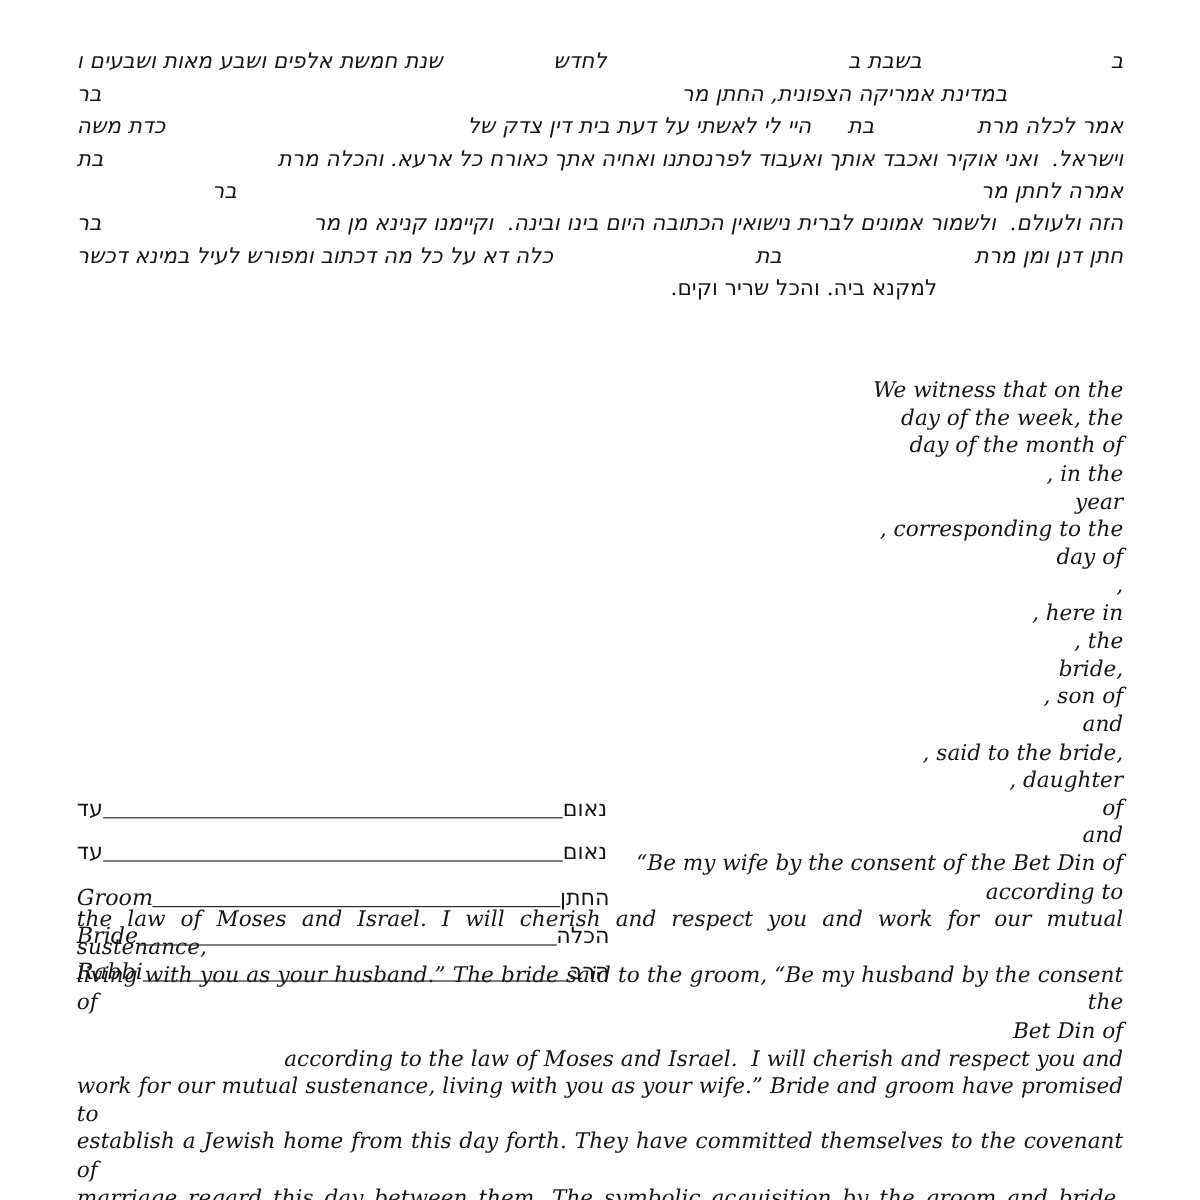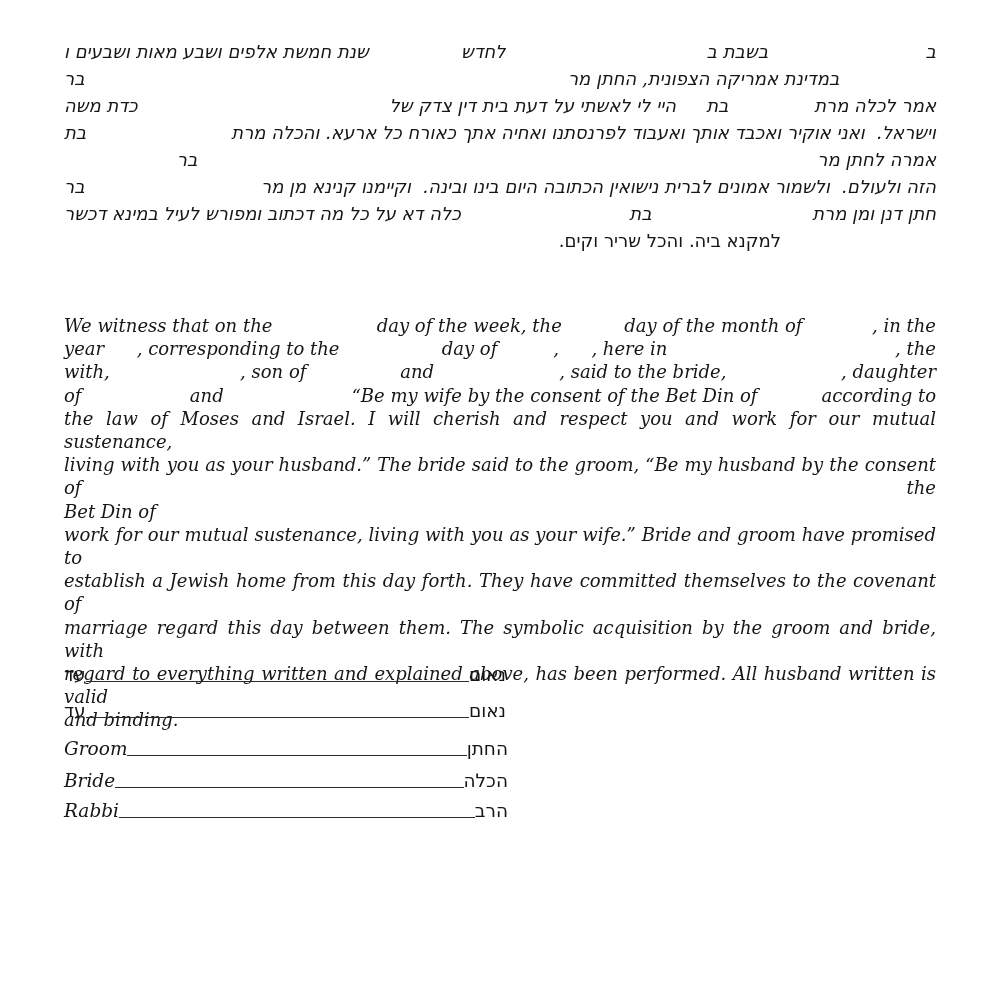--- a/index.html
+++ b/index.html
@@ -11,21 +11,21 @@
   .h-line{display:flex;align-items:baseline;}
   .seg{white-space:pre;font-style:italic;}
   .gap{flex:1 1 0;min-width:6px;}
   .h-just{text-align:justify;text-align-last:justify;}
   .h-last{padding-right:155px;}
 
   
   .english{position:absolute;top:314px;left:64px;right:64px;
            font-family:"DejaVu Serif","Liberation Serif",serif;font-style:italic;
            font-size:18px;line-height:23.2px;}
-  .e-line{display:flex;align-items:flex-end;}
+  .e-line{display:flex;align-items:flex-end;flex-direction:column;}
   .e-just{text-align:justify;text-align-last:justify;}
 
   
   .sig-row{position:absolute;left:64px;display:flex;align-items:flex-end;}
   .sig-word{line-height:1.05;white-space:pre;margin-top:28px;}
   .sig-he{font-family:"DejaVu Serif","DejaVu Sans",serif;font-size:18.5px;}
   .sig-en{font-family:"DejaVu Serif","Liberation Serif",serif;font-style:italic;font-size:18.5px;}
   .sig-line{flex:1 1 auto;border-bottom:1.5px solid #2b2b2b;margin-bottom:2px;}
 </style>
 </head>
@@ -101,21 +101,21 @@
       <span class="gap" style="flex-grow:1.1"></span>
       <span class="seg">day of</span>
       <span class="gap" style="flex-grow:0.6"></span>
       <span class="seg">,</span>
       <span class="gap" style="flex-grow:0.35"></span>
       <span class="seg">, here in</span>
       <span class="gap" style="flex-grow:2.45"></span>
       <span class="seg">, the</span>
     </div>
     <div class="e-line">
-      <span class="seg">with,</span>
+      <span class="seg">bride,</span>
       <span class="gap" style="flex-grow:1.25"></span>
       <span class="seg">, son of</span>
       <span class="gap" style="flex-grow:0.9"></span>
       <span class="seg">and</span>
       <span class="gap" style="flex-grow:1.2"></span>
       <span class="seg">, said to the bride,</span>
       <span class="gap" style="flex-grow:1.1"></span>
       <span class="seg">, daughter</span>
     </div>
     <div class="e-line">
@@ -125,20 +125,21 @@
       <span class="gap" style="flex-grow:1.3"></span>
       <span class="seg">“Be my wife by the consent of the Bet Din of</span>
       <span class="gap" style="flex-grow:0.65"></span>
       <span class="seg">according to</span>
     </div>
     <div class="e-just">the law of Moses and Israel.  I will cherish and respect you and work for our mutual sustenance,</div>
     <div class="e-just">living with you as your husband.”  The bride said to the groom, “Be my husband by the consent of the</div>
     <div class="e-line">
       <span class="seg">Bet Din of</span>
       <span class="gap" style="flex-grow:1.45"></span>
+      <span class="seg">according to the law of Moses and Israel.  I will cherish and respect you and</span>
     </div>
     <div class="e-just">work for our mutual sustenance, living with you as your wife.”  Bride and groom have promised to</div>
     <div class="e-just">establish a Jewish home from this day forth.  They have committed themselves to the covenant of</div>
     <div class="e-just">marriage regard this day between them.  The symbolic acquisition by the groom and bride, with</div>
     <div class="e-just">regard to everything written and explained above, has been performed.  All husband written is valid</div>
     <div>and binding.</div>
   </div>
 
   <div class="sig-row" style="top:637px;width:442px">
     <span class="sig-word sig-he">עד</span>

